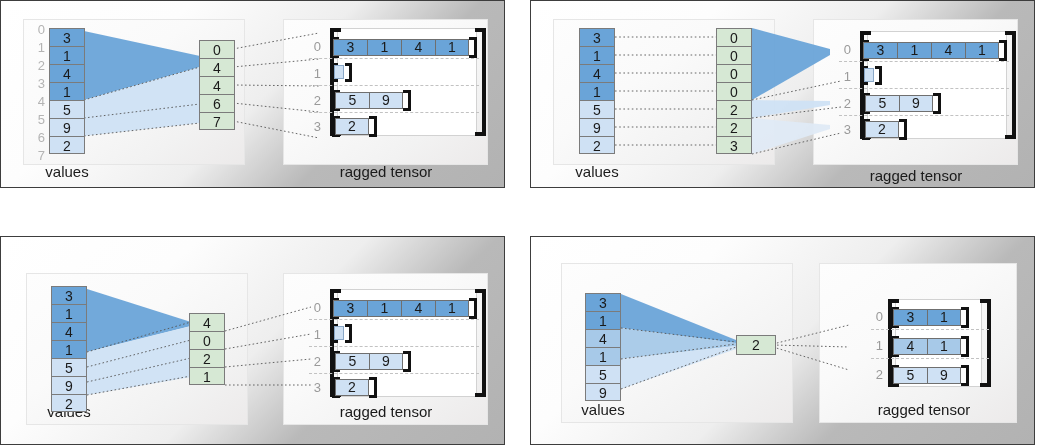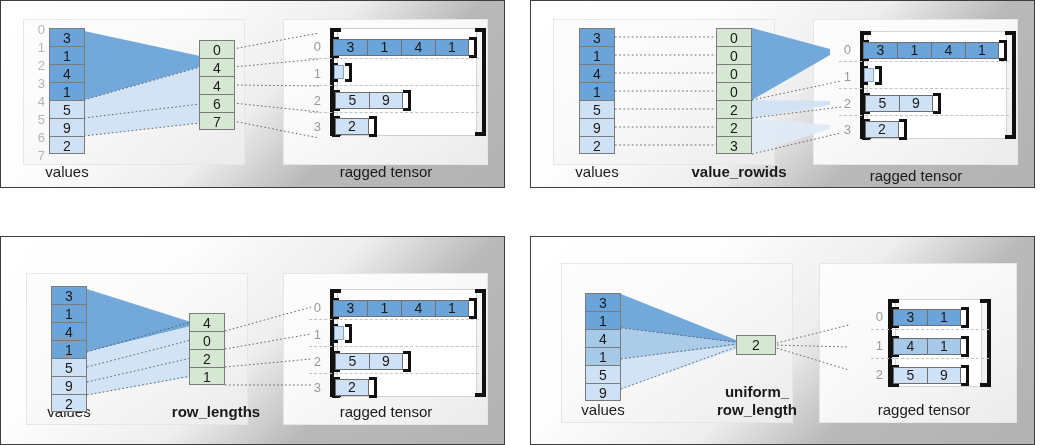--- a/index.html
+++ b/index.html
@@ -284,21 +284,20 @@
       <div class="cell green">0</div>
       <div class="cell green">0</div>
       <div class="cell green">0</div>
       <div class="cell green">0</div>
       <div class="cell green">2</div>
       <div class="cell green">2</div>
       <div class="cell green">3</div>
     </div>
 
     <div class="caption" style="left:30px;top:162px;width:72px;">values</div>
-    <div class="caption bold" style="left:133px;top:162px;width:150px;">value_rowids</div>
     <div class="caption" style="left:310px;top:166px;width:150px;">ragged tensor</div>
 
     <div class="rt">
       <div class="rt-outer" style="left:336px;top:30px;width:140px;height:108px;"></div>
       <div class="brk" style="left:329px;top:30px;">
         <i style="left:0;top:0;width:4px;height:108px;"></i>
         <i style="left:0;top:0;width:11px;height:4px;"></i>
         <i style="left:0;top:104px;width:11px;height:4px;"></i>
       </div>
       <div class="brk" style="left:474px;top:30px;">
@@ -406,21 +405,20 @@
     </div>
 
     <div class="col" style="left:188px;top:76px;width:36px;">
       <div class="cell green">4</div>
       <div class="cell green">0</div>
       <div class="cell green">2</div>
       <div class="cell green">1</div>
     </div>
 
     <div class="caption" style="left:32px;top:166px;width:72px;">values</div>
-    <div class="caption bold" style="left:140px;top:166px;width:150px;">row_lengths</div>
     <div class="caption" style="left:310px;top:166px;width:150px;">ragged tensor</div>
 
     <div class="rt">
       <div class="rt-outer" style="left:336px;top:52px;width:140px;height:108px;"></div>
       <div class="brk" style="left:329px;top:52px;">
         <i style="left:0;top:0;width:4px;height:108px;"></i>
         <i style="left:0;top:0;width:11px;height:4px;"></i>
         <i style="left:0;top:104px;width:11px;height:4px;"></i>
       </div>
       <div class="brk" style="left:474px;top:52px;">
@@ -523,22 +521,20 @@
       <div class="cell blue-m">1</div>
       <div class="cell blue-l">5</div>
       <div class="cell blue-l">9</div>
     </div>
 
     <div class="col" style="left:205px;top:98px;width:40px;">
       <div class="cell green" style="height:20px;line-height:19px;">2</div>
     </div>
 
     <div class="caption" style="left:36px;top:164px;width:72px;">values</div>
-    <div class="caption bold" style="left:155px;top:146px;width:142px;">uniform_
-row_length</div>
     <div class="caption" style="left:318px;top:164px;width:150px;">ragged tensor</div>
 
     <div class="rt">
       <div class="rt-outer" style="left:364px;top:62px;width:87px;height:88px;"></div>
       <div class="brk" style="left:357px;top:62px;">
         <i style="left:0;top:0;width:4px;height:88px;"></i>
         <i style="left:0;top:0;width:11px;height:4px;"></i>
         <i style="left:0;top:84px;width:11px;height:4px;"></i>
       </div>
       <div class="brk" style="left:449px;top:62px;">

